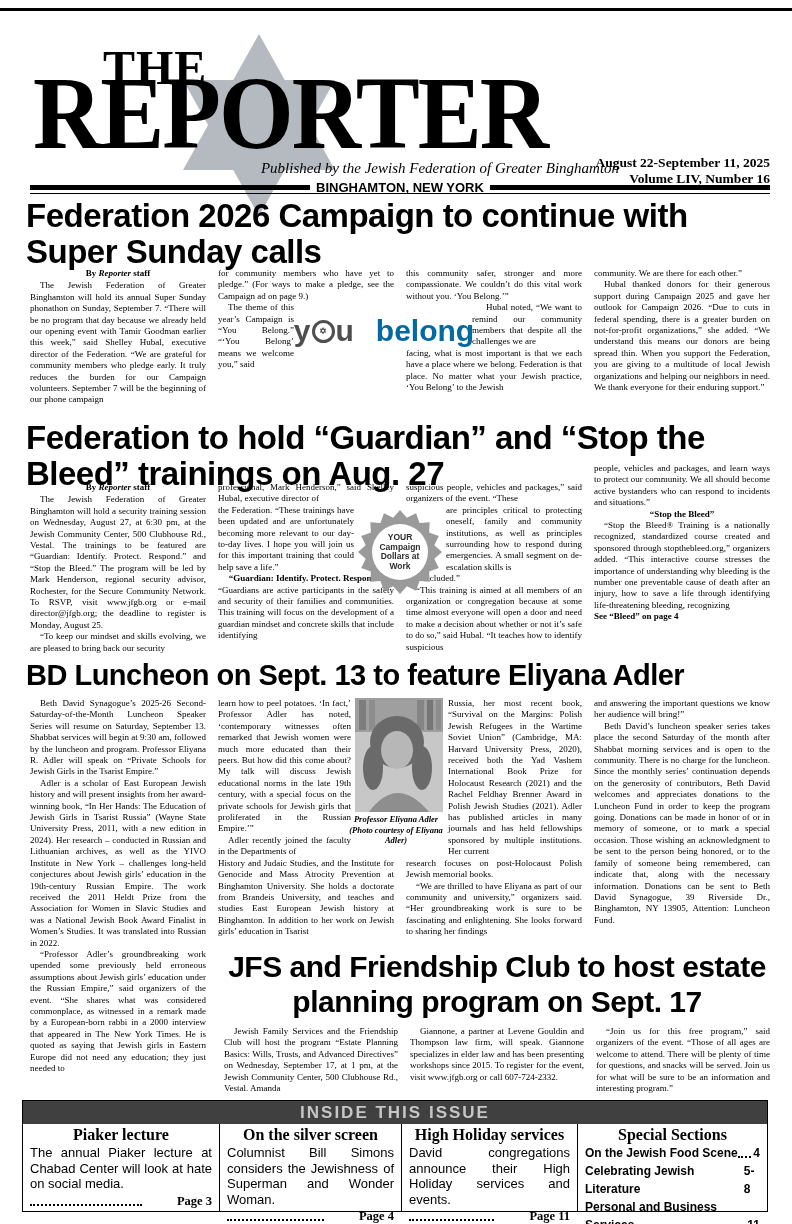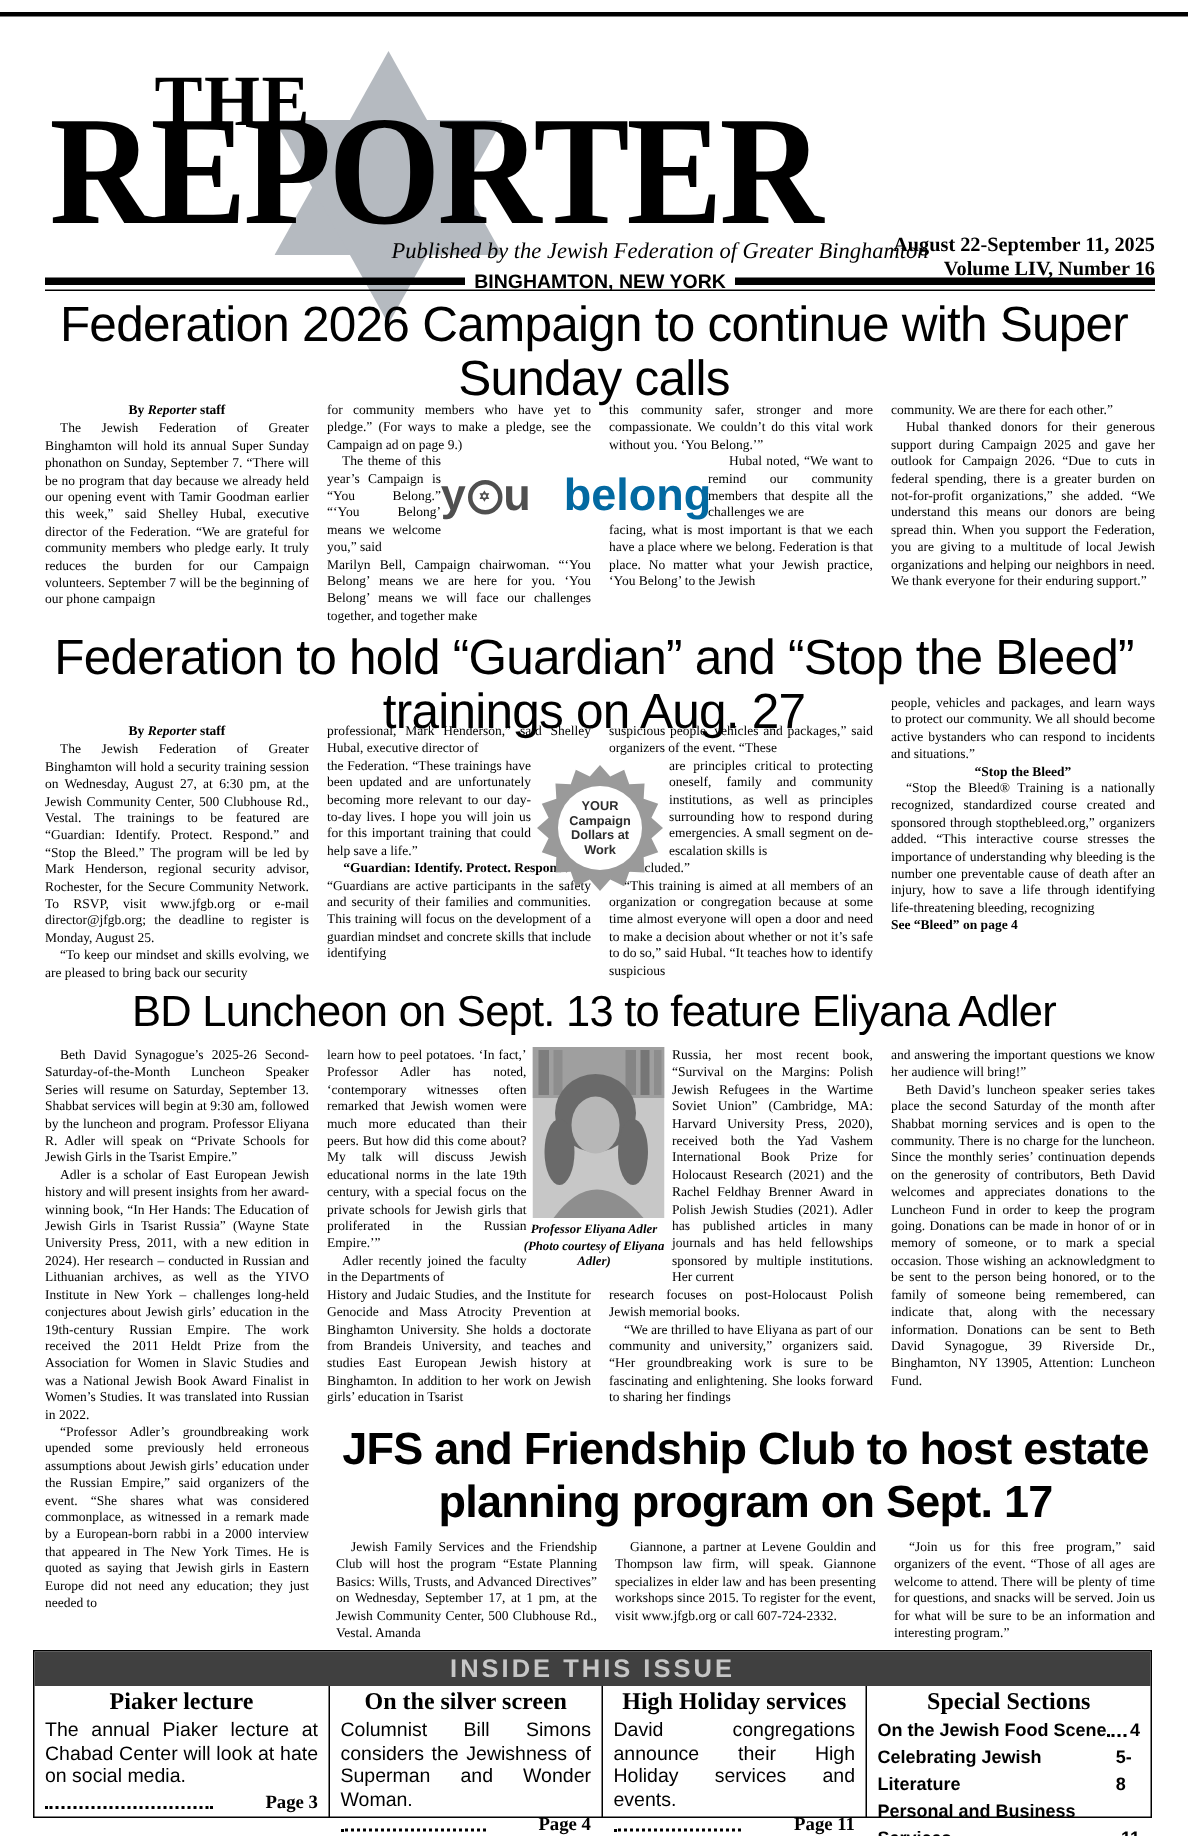--- a/index.html
+++ b/index.html
@@ -11,21 +11,21 @@
   .star-svg{left:183px;top:34px;}
   .logo-the{left:103px;top:44px;font-family:"Liberation Serif",serif;font-size:48px;font-weight:bold;letter-spacing:1px;line-height:1;}
   .logo-main{left:33px;top:62px;font-family:"Liberation Serif",serif;font-size:96px;font-weight:bold;line-height:1;letter-spacing:-2px;transform:scaleY(1.08);transform-origin:top left;}
   .publisher{left:255px;top:160px;width:370px;text-align:center;font-style:italic;font-size:15px;}
   .date-line{left:470px;top:155px;width:300px;text-align:right;font-weight:bold;font-size:13.5px;line-height:16px;}
   .bing-row{left:30px;top:180px;width:740px;display:flex;align-items:center;}
   .bing-bar{flex:1;height:5px;background:#000;}
   .bing-text{padding:0 6px;font-family:"Liberation Sans",sans-serif;font-weight:bold;font-size:13px;letter-spacing:0px;white-space:nowrap;}
   .thin-rule{left:30px;top:193px;width:740px;height:1px;background:#000;}
   
-  .headline{left:26px;width:740px;text-align:center;font-family:"Liberation Sans",sans-serif;font-weight:normal;line-height:1.1;letter-spacing:-0.5px;}
+  .headline{left:26px;width:740px;font-family:"Liberation Sans",sans-serif;font-weight:bold;line-height:1.1;letter-spacing:-0.5px;}
   .h1{top:198px;font-size:33px;}
   .h2{top:420px;font-size:33px;}
   .h3{top:660px;font-size:29px;}
   
   .col{position:absolute;width:176px;font-size:9px;line-height:11.4px;text-align:justify;overflow:hidden;}
   .col p{margin:0;text-indent:10px;}
   .col p.cont,.col div.cont{text-indent:0;}
   .byline{text-align:center;font-weight:bold;text-indent:0 !important;margin-bottom:1px !important;}
   .byline .it{font-style:italic;}
   .subhead{text-align:center;font-weight:bold;text-indent:0 !important;}
@@ -95,21 +95,20 @@
 
   <div class="col" style="left:30px;top:268px;height:150px;">
     <p class="byline"><span>By </span><span class="it">Reporter</span><span> staff</span></p>
     <p>The Jewish Federation of Greater Binghamton will hold its annual Super Sunday phonathon on Sunday, September 7. “There will be no program that day because we already held our opening event with Tamir Goodman earlier this week,” said Shelley Hubal, executive director of the Federation. “We are grateful for community members who pledge early. It truly reduces the burden for our Campaign volunteers. September 7 will be the beginning of our phone campaign</p>
   </div>
   <div class="col" style="left:218px;top:268px;height:150px;">
     <div class="cont">for community members who have yet to pledge.” (For ways to make a pledge, see the Campaign ad on page 9.)</div>
     <div class="cont" style="width:76px;">
         <p>The theme of this year’s Campaign is “You Belong.” “‘You Belong’ means we welcome you,” said</p>
       </div>
-    <div class="cont">Marilyn Bell, Campaign chairwoman. “‘You Belong’ means we are here for you. ‘You Belong’ means we will face our challenges together, and together make</div>
   </div>
   <div class="col" style="left:406px;top:268px;height:150px;">
     <div class="cont">this community safer, stronger and more compassionate. We couldn’t do this vital work without you. ‘You Belong.’”</div>
     <div class="cont" style="margin-left:66px;width:110px;">
         <p class="cont" style="text-indent:14px;">Hubal noted, “We want to remind our community members that despite all the challenges we are</p>
       </div>
     <div class="cont">facing, what is most important is that we each have a place where we belong. Federation is that place. No matter what your Jewish practice, ‘You Belong’ to the Jewish</div>
   </div>
   <div class="col" style="left:594px;top:268px;height:150px;">
     <div class="cont">community. We are there for each other.”</div>

